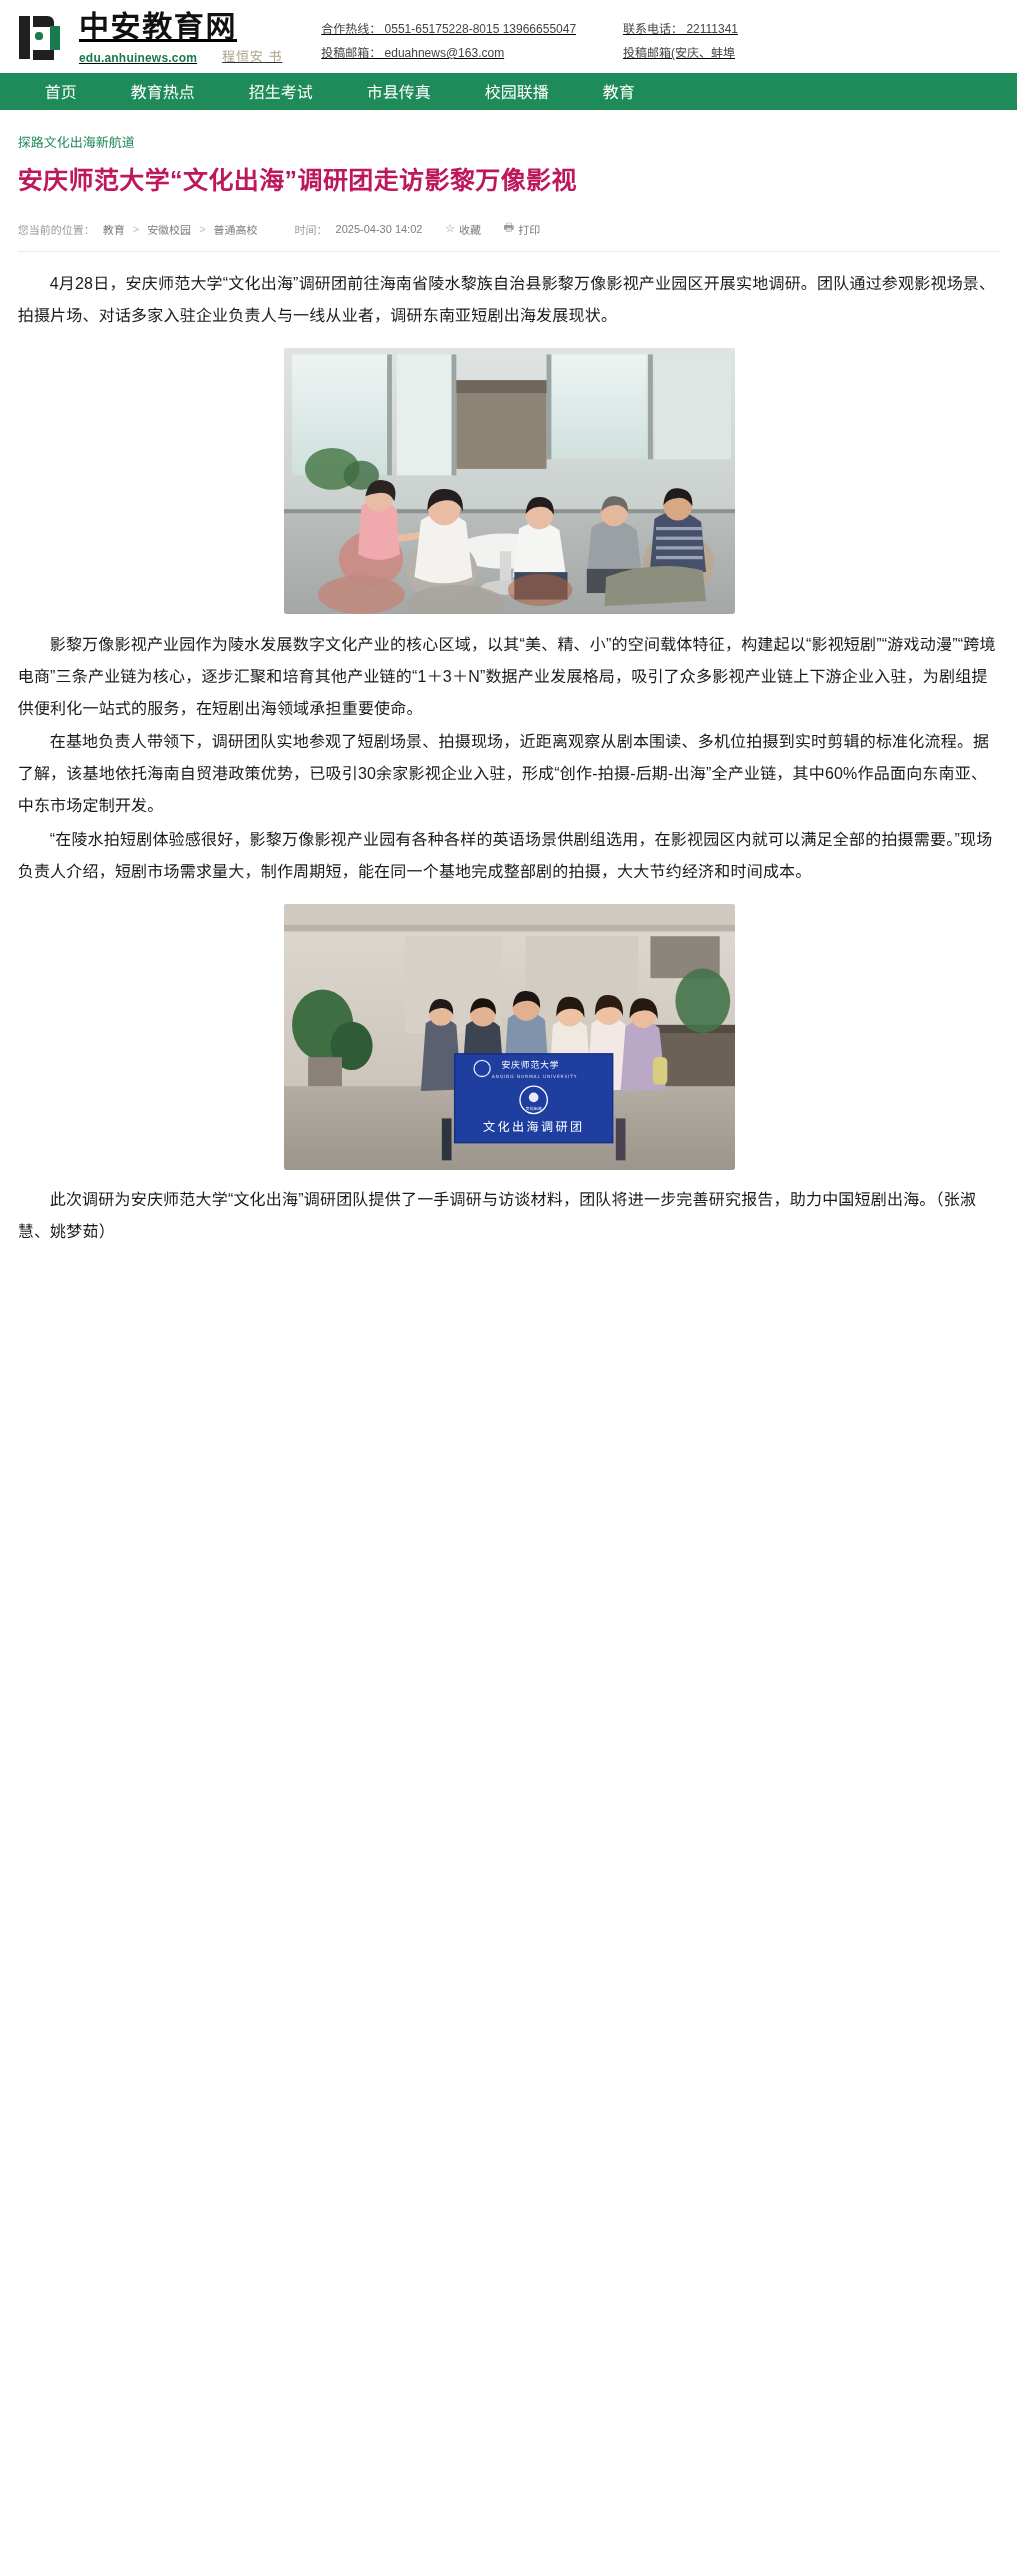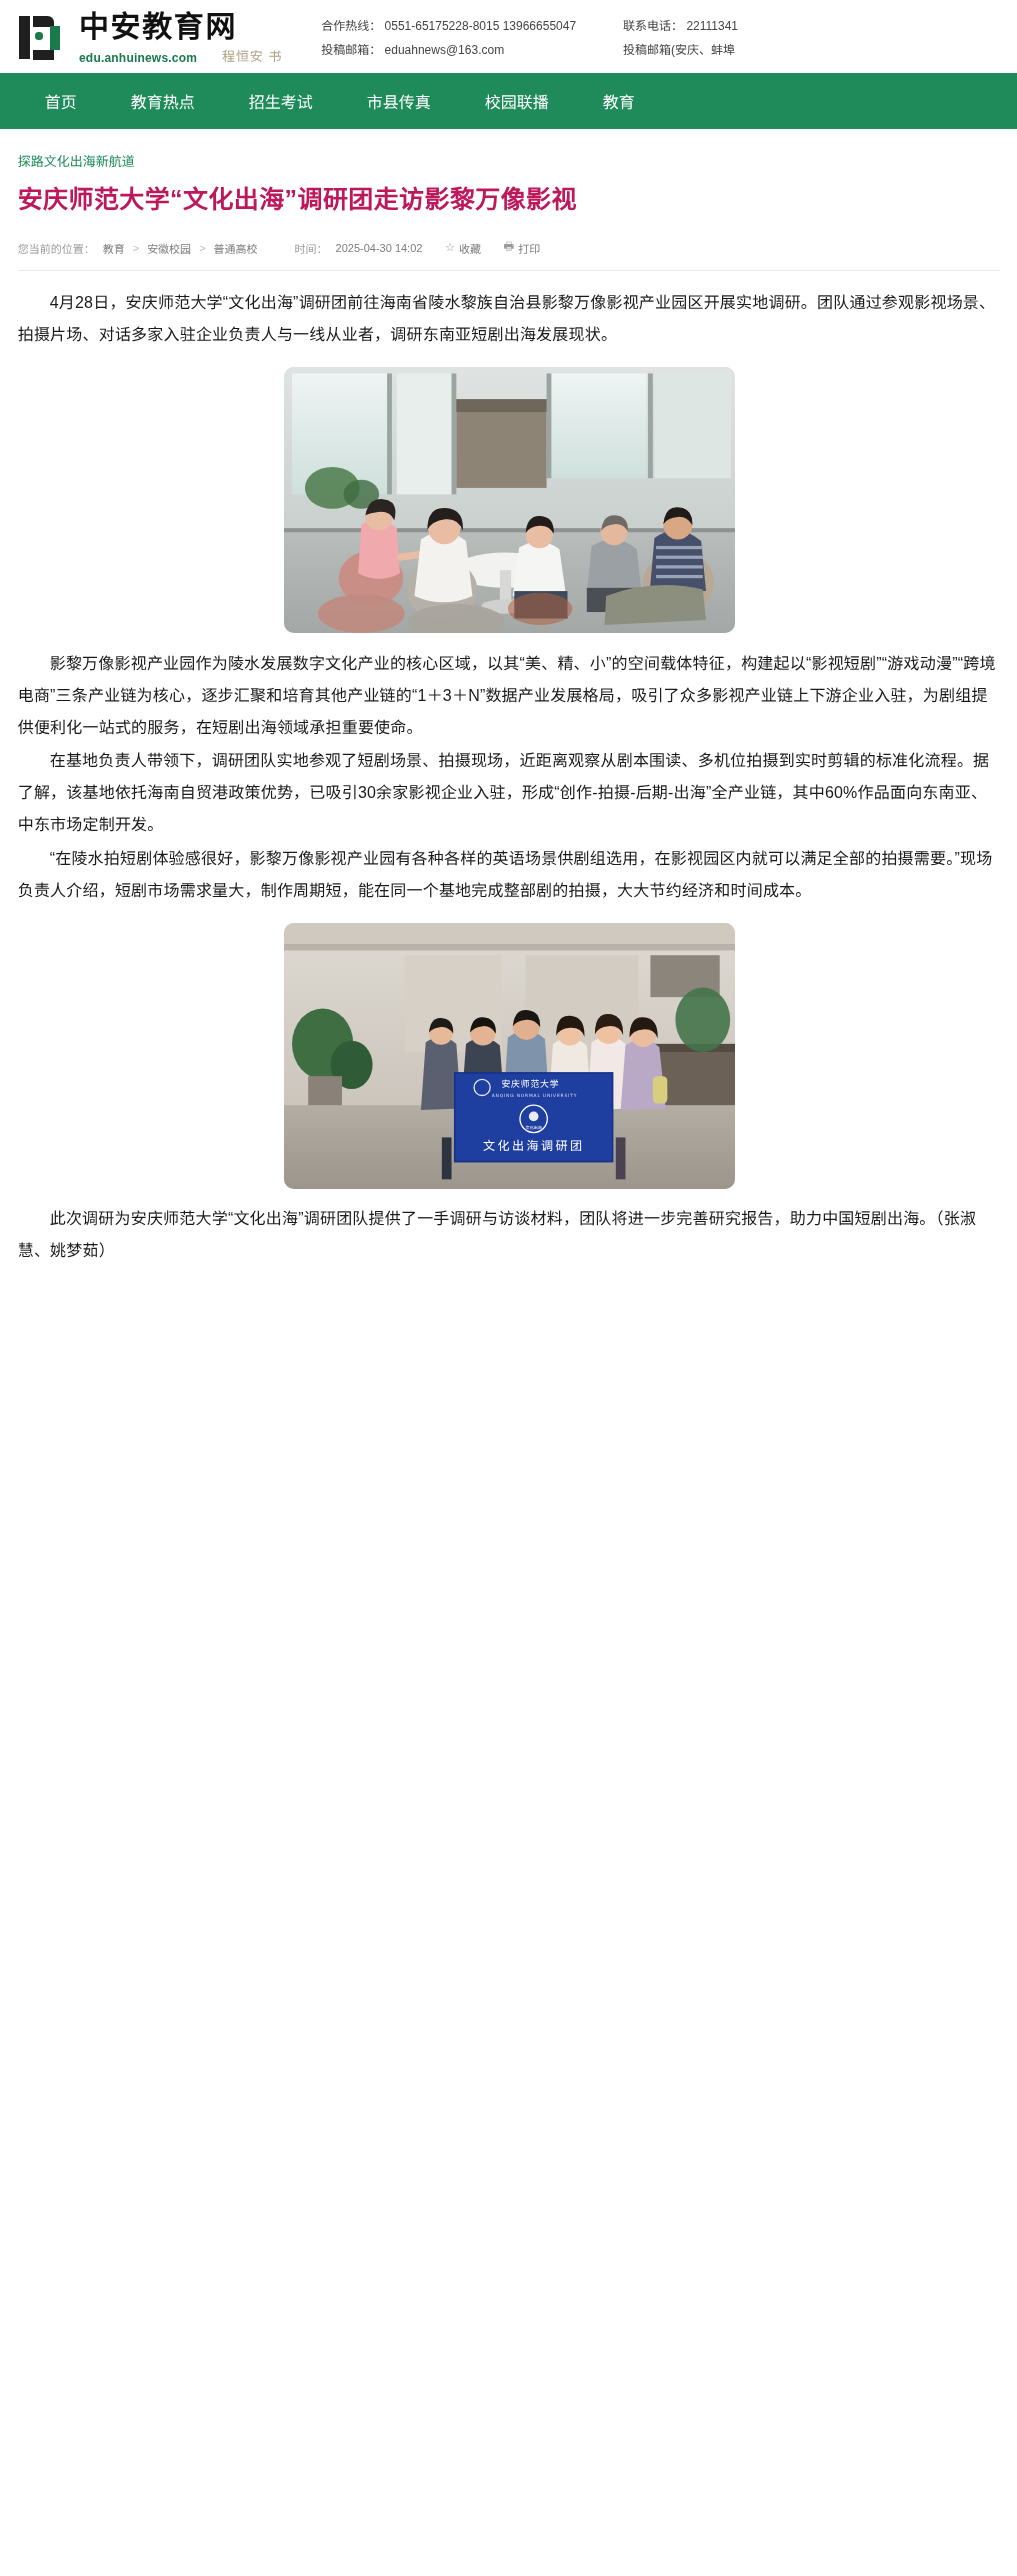--- a/index.html
+++ b/index.html
@@ -6,23 +6,24 @@
   html, body {
     margin: 0; padding: 0;
     background: #ffffff;
     font-family: "Liberation Sans", "DejaVu Sans", sans-serif;
   }
   body { width: 1018px; }
 
   
   .site-header {
     display: flex;
-    align-items: flex-start;
+    align-items: flex-end;
     padding: 11.3px 17.7px 8px 17.7px;
     background: #ffffff;
+    text-decoration: underline;
   }
   .logo-block {
     display: flex;
     align-items: center;
     gap: 11.3px;
     flex: 0 0 auto;
   }
   .logo-mark {
     width: 50px; height: 47px;
     position: relative;
@@ -70,21 +71,21 @@
     line-height: 2.0;
     white-space: nowrap;
     overflow: hidden;
   }
   .contact-col { display: flex; flex-direction: column; }
   .contact-line { display: block; }
 
   
   .main-nav {
     background: #1f8a5a;
-    height: 56px;
+    height: 37px;
     display: flex;
     align-items: stretch;
     padding-left: 17.7px;
     overflow: hidden;
   }
   .nav-item {
     color: #ffffff;
     font-size: 16px;
     display: flex;
     align-items: center;
@@ -144,21 +145,21 @@
     color: #1a1a1a;
     margin: 0 0 1.6px 0;
     text-indent: 2em;
     letter-spacing: 0.2px;
   }
 
   .figure {
     margin: 16px auto 14.5px auto;
     width: 451px;
     height: 266px;
-    border-radius: 10px;
+    border-radius: 3px;
     overflow: hidden;
     position: relative;
     background: #cfd3d2;
   }
   .figure.fig2 { height: 266px; }
   .figure svg { display:block; width: 100%; height: 100%; }
 
   .sign-off { margin-top: 6.4px; }
 </style>
 </head>

